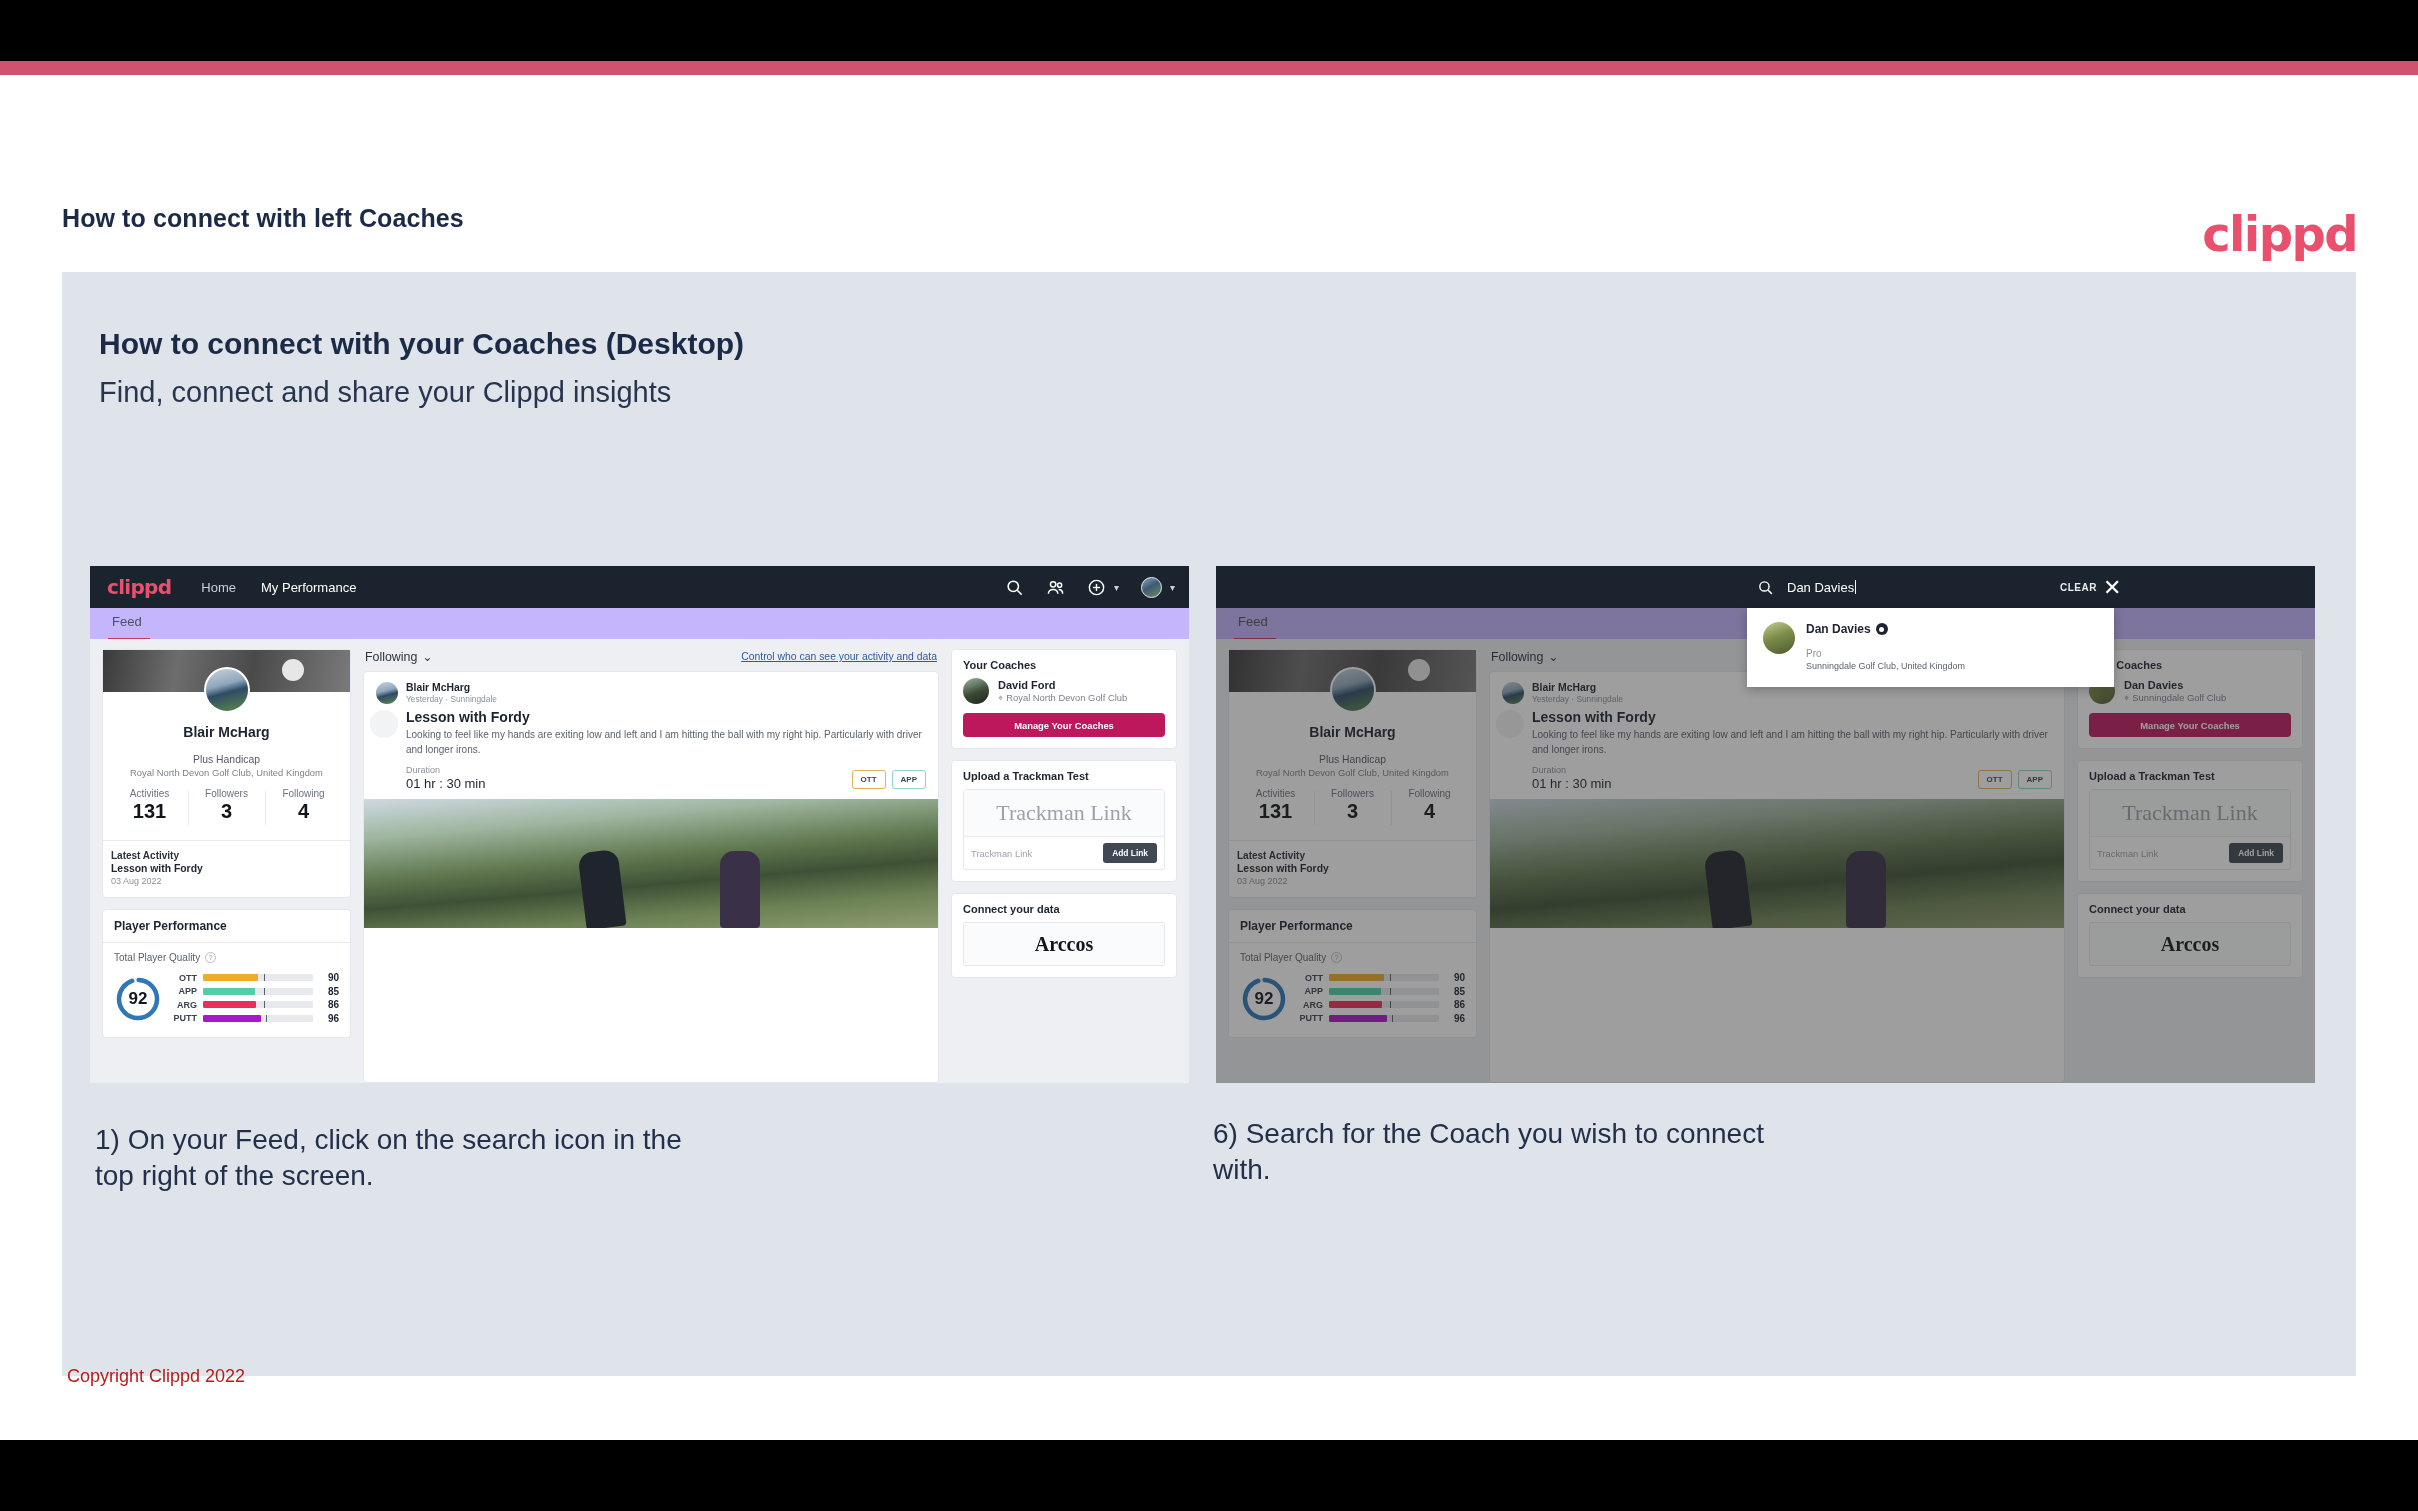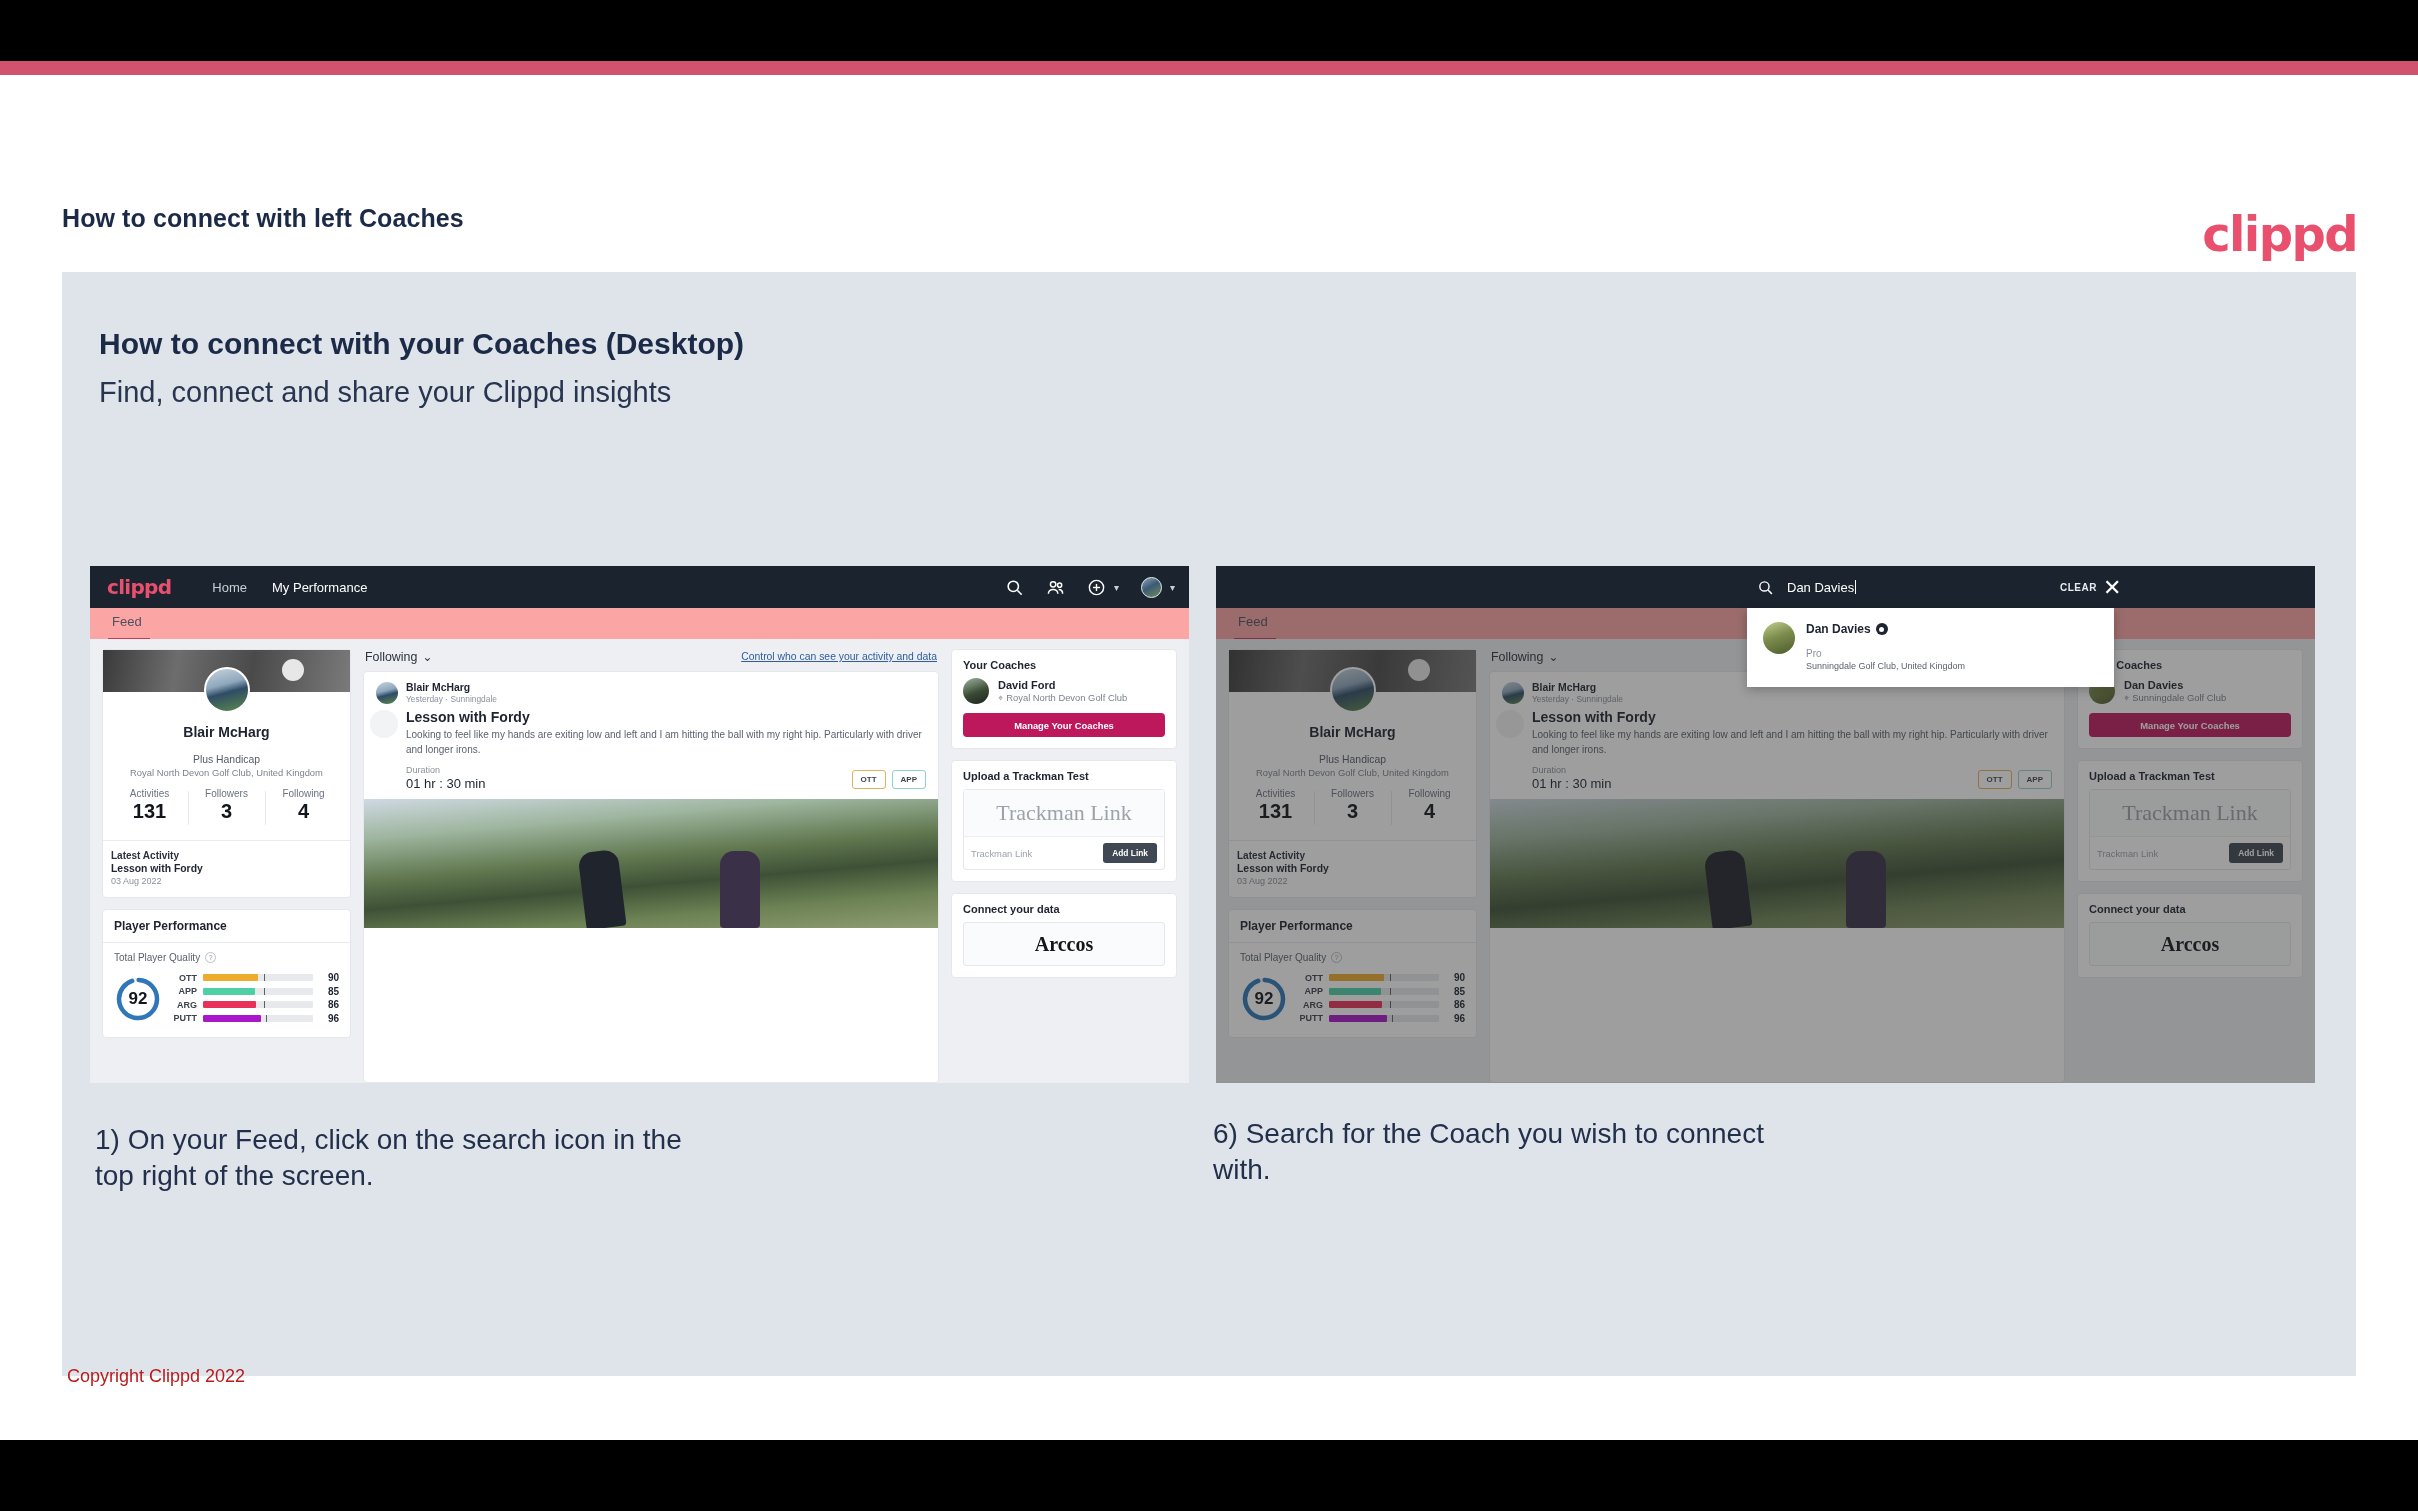--- a/index.html
+++ b/index.html
@@ -59,39 +59,39 @@
   .shot-2 { left:1216px; top:566px; width:1099px; height:517px; }
 
   .appbar {
     position:absolute; left:0; top:0; width:100%; height:42px;
     background:#1b242e; display:flex; align-items:center;
   }
   .app-logo {
     margin-left:17px; font-size:20px; font-weight:800; color:#e8506e;
     letter-spacing:-0.7px; font-family:"DejaVu Sans", sans-serif;
   }
-  .app-nav { display:flex; gap:25px; margin-left:41px; }
+  .app-nav { display:flex; gap:25px; margin-left:30px; }
   .app-nav span { font-size:13px; color:#c9cfd6; }
   .app-nav span.active { color:#ffffff; }
   .app-icons {
     position:absolute; right:14px; top:0; height:42px;
     display:flex; align-items:center; gap:22px;
   }
   .ic { width:19px; height:19px; display:block; }
   .ic svg { width:100%; height:100%; display:block; }
   .avatar-nav {
     width:21px; height:21px; border-radius:50%;
     background:linear-gradient(150deg,#8fa7bd 0%,#3c5a74 45%,#6c8b56 100%);
     border:1.5px solid #e9edf1;
   }
   .chev { font-size:10px; color:#c9cfd6; margin-left:-14px; }
 
   .tabbar {
     position:absolute; left:0; top:42px; width:100%; height:32px;
-    background:#fca5a5; border-bottom:1px solid #e3e6ea;
+    background:#c4b5fd; border-bottom:1px solid #e3e6ea;
   }
   .tab-feed {
     position:absolute; left:22px; top:6px; font-size:13px; color:#4a5260;
   }
   .tab-underline { position:absolute; left:18px; top:30px; width:42px; height:2px; background:#c4385c; }
 
   .appbody { position:absolute; left:0; top:73px; width:100%; bottom:0; background:#edeff2; display:flex; gap:12px; padding:10px 12px 0 12px; }
 
   .col-left { width:249px; flex:0 0 249px; display:flex; flex-direction:column; gap:11px; }
   .col-mid  { flex:1 1 auto; display:flex; flex-direction:column; }

